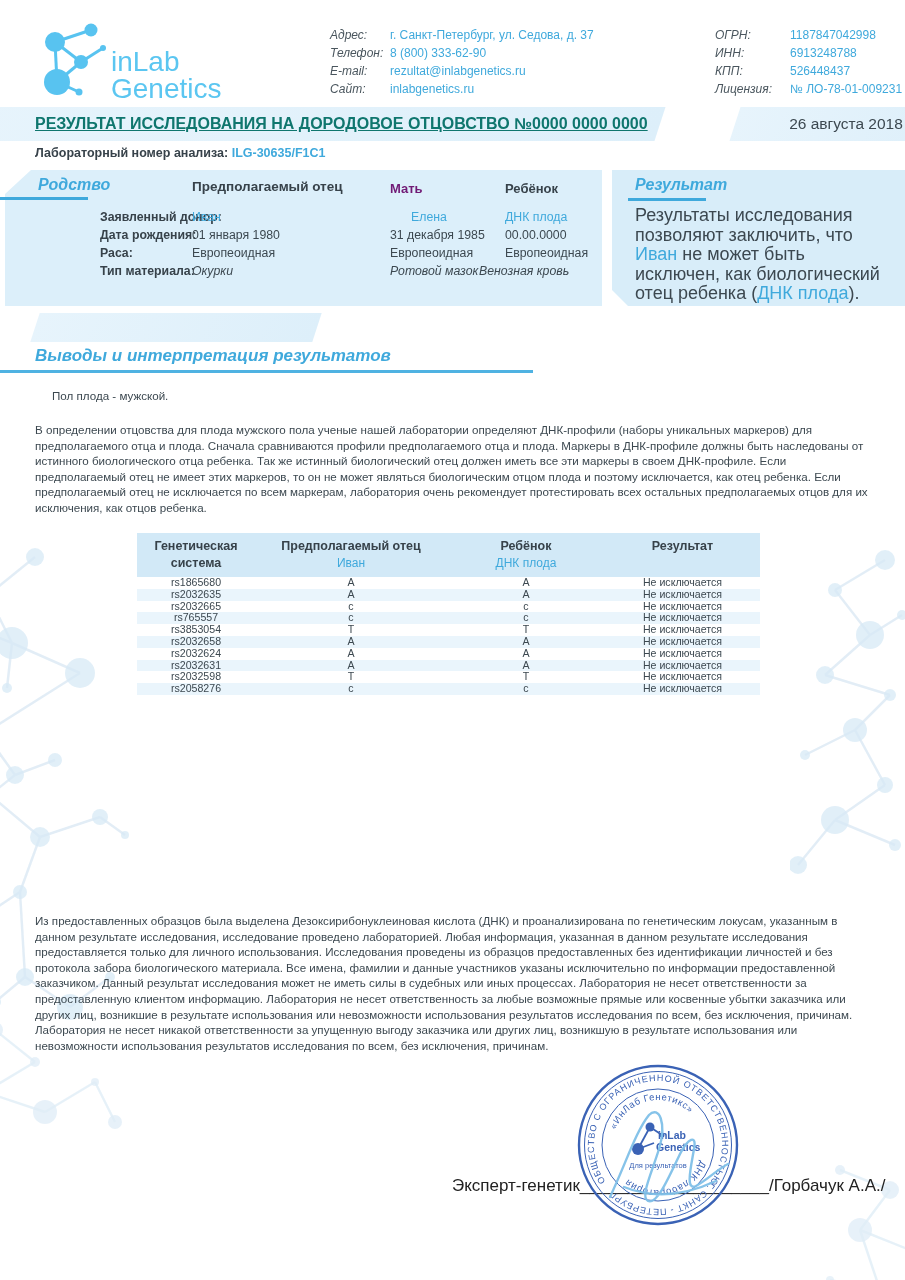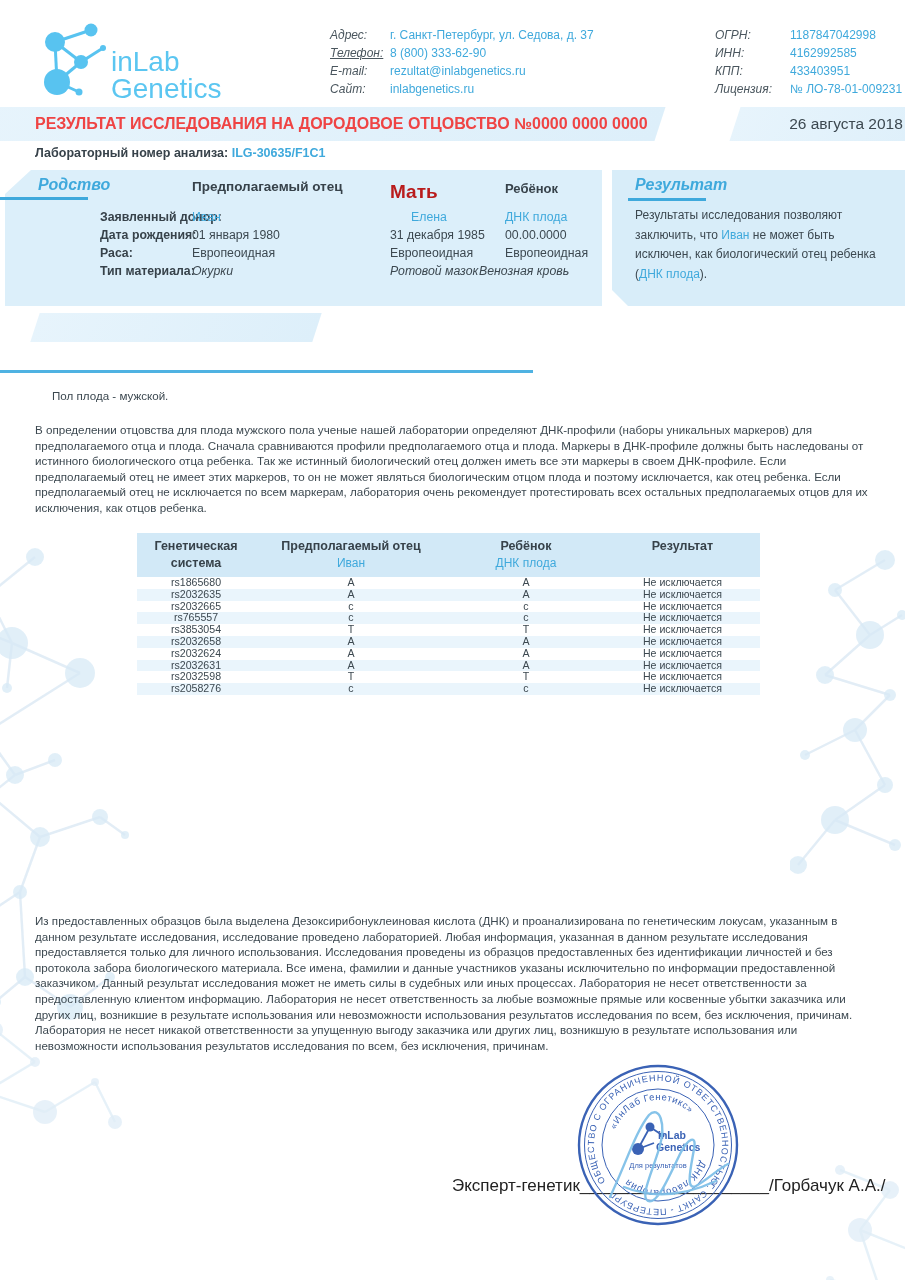--- a/index.html
+++ b/index.html
@@ -8,21 +8,21 @@
   .abs{position:absolute;}
   .blue{color:#3FA9DC;}
   .it{font-style:italic;}
   .b{font-weight:bold;}
   
   .hdr-label{font-style:italic;color:#4A565E;font-size:12px;}
   .hdr-value{color:#3FA9DC;font-size:12px;}
   
   .band{position:absolute;height:34px;background:linear-gradient(100deg,#E7F4FC 0%,#DDEFFA 100%);
         transform:skewX(-18deg);}
-  .title-text{position:absolute;top:107px;height:52px;line-height:34px;font-size:16px;font-weight:bold;color:#ef4444;}
+  .title-text{position:absolute;top:107px;height:52px;line-height:34px;font-size:16px;font-weight:bold;color:#0f766e;text-decoration:underline;}
   .date-text{position:absolute;top:107px;height:34px;line-height:34px;font-size:15.5px;color:#3C4850;}
   
   .kin-panel{position:absolute;left:5px;top:170px;width:597px;height:136px;background:#DCEFFA;
              clip-path:polygon(26px 0,100% 0,100% 100%,0 100%,0 24px);}
   .res-panel{position:absolute;left:612px;top:170px;width:293px;height:136px;background:#D8EDF9;
              clip-path:polygon(0 0,100% 0,100% 100%,16px 100%,0 calc(100% - 16px));}
   .sec-head{font-size:16px;font-weight:bold;font-style:italic;color:#3FA9DC;}
   .rule{position:absolute;background:#3FA9DC;}
   .k-txt{position:absolute;font-size:12.3px;white-space:nowrap;}
   
@@ -169,52 +169,52 @@
       <circle cx="56" cy="12" r="6.5"></circle>
         <circle cx="68" cy="30" r="3"></circle>
         <circle cx="44" cy="74" r="3.5"></circle>
     </g>
     <text x="76" y="53" font-size="28" fill="#5BC6F1" font-family="Liberation Sans, sans-serif">inLab</text>
     <text x="76" y="80" font-size="28" fill="#5BC6F1" font-family="Liberation Sans, sans-serif">Genetics</text>
   </svg>
 
   <span class="abs hdr-label" style="left:330px;top:28px;">Адрес:</span>
   <span class="abs hdr-value" style="left:390px;top:28px;">г. Санкт-Петербург, ул. Седова, д. 37</span>
-  <span class="abs hdr-label" style="left:330px;top:46px;text-decoration:underline;">Телефон:</span>
+  <span class="abs hdr-label" style="left:330px;top:46px;">Телефон:</span>
   <span class="abs hdr-value" style="left:390px;top:46px;">8 (800) 333-62-90</span>
   <span class="abs hdr-label" style="left:330px;top:64px;">E-mail:</span>
   <span class="abs hdr-value" style="left:390px;top:64px;">rezultat@inlabgenetics.ru</span>
   <span class="abs hdr-label" style="left:330px;top:82px;">Сайт:</span>
   <span class="abs hdr-value" style="left:390px;top:82px;">inlabgenetics.ru</span>
 
   <span class="abs hdr-label" style="left:715px;top:28px;">ОГРН:</span>
   <span class="abs hdr-value" style="left:790px;top:28px;">1187847042998</span>
   <span class="abs hdr-label" style="left:715px;top:46px;">ИНН:</span>
-  <span class="abs hdr-value" style="left:790px;top:46px;">4162992585</span>
+  <span class="abs hdr-value" style="left:790px;top:46px;">6913248788</span>
   <span class="abs hdr-label" style="left:715px;top:64px;">КПП:</span>
-  <span class="abs hdr-value" style="left:790px;top:64px;">433403951</span>
+  <span class="abs hdr-value" style="left:790px;top:64px;">526448437</span>
   <span class="abs hdr-label" style="left:715px;top:82px;">Лицензия:</span>
   <span class="abs hdr-value" style="left:790px;top:82px;">№ ЛО-78-01-009231</span>
 
   <div class="band" style="left:-40px;top:107px;width:700px;"></div>
   <div class="band" style="left:735px;top:107px;width:220px;"></div>
   <div class="title-text" style="left:35px;">РЕЗУЛЬТАТ ИССЛЕДОВАНИЯ НА ДОРОДОВОЕ ОТЦОВСТВО  №0000 0000 0000</div>
   <div class="date-text" style="left:771px;width:150px;text-align:center;">26 августа 2018</div>
 
   <div class="abs" style="left:35px;top:146px;font-size:12.5px;">
     <span class="b" style="color:#37424A;">Лабораторный номер анализа:</span>
     <span class="b blue">ILG-30635/F1C1</span>
   </div>
 
   <div class="kin-panel"></div>
   <div class="abs sec-head" style="left:38px;top:176px;">Родство</div>
   <div class="rule" style="left:0;top:197px;width:88px;height:2.5px;"></div>
 
   <span class="k-txt b" style="left:192px;top:179px;font-size:13.5px;color:#37424A;">Предполагаемый отец</span>
-  <span class="k-txt b" style="left:390px;top:181px;font-size:19px;color:#b91c1c;">Мать</span>
+  <span class="k-txt b" style="left:390px;top:181px;font-size:13px;color:#701a75;">Мать</span>
   <span class="k-txt b" style="left:505px;top:181px;font-size:13px;color:#37424A;">Ребёнок</span>
 
   <span class="k-txt b" style="left:100px;top:210px;color:#37424A;">Заявленный донор:</span>
   <span class="k-txt blue" style="left:192px;top:210px;">Иван</span>
   <span class="k-txt blue" style="left:390px;top:210px;margin-left:21px;">Елена</span>
   <span class="k-txt blue" style="left:505px;top:210px;">ДНК плода</span>
 
   <span class="k-txt b" style="left:100px;top:228px;color:#37424A;">Дата рождения:</span>
   <span class="k-txt" style="left:192px;top:228px;">01 января 1980</span>
   <span class="k-txt" style="left:390px;top:228px;">31 декабря 1985</span>
@@ -226,24 +226,25 @@
   <span class="k-txt" style="left:505px;top:246px;">Европеоидная</span>
 
   <span class="k-txt b" style="left:100px;top:264px;color:#37424A;">Тип материала:</span>
   <span class="k-txt it" style="left:192px;top:264px;">Окурки</span>
   <span class="k-txt it" style="left:390px;top:264px;">Ротовой мазок</span>
   <span class="k-txt it" style="left:479px;top:264px;">Венозная кровь</span>
 
   <div class="res-panel"></div>
   <div class="abs sec-head" style="left:635px;top:176px;">Результат</div>
   <div class="rule" style="left:628px;top:198px;width:78px;height:2.5px;"></div>
-  <div class="abs" style="left:635px;top:206px;width:256px;font-size:12px;line-height:19.5px;"><span>Результаты исследования позволяют заключить, что </span><span class="blue">Иван</span><span> не может быть исключен, как биологический отец ребенка (</span><span class="blue">ДНК плода</span><span>).</span></div>
+  <div class="abs" style="left:635px;top:206px;width:256px;font-size:18px;line-height:19.5px;"><span>Результаты исследования позволяют заключить, что </span><span class="blue">Иван</span><span> не может быть исключен, как биологический отец ребенка (</span><span class="blue">ДНК плода</span><span>).</span></div>
 
   <div class="band" style="left:35px;top:313px;width:282px;height:29px;"></div>
 
+  <div class="abs sec-head" style="left:35px;top:346px;font-size:17px;">Выводы и интерпретация результатов</div>
   <div class="rule" style="left:0;top:370px;width:533px;height:3px;background:#4FB2E2;"></div>
   <div class="body-par" style="left:52px;top:388px;width:500px;">Пол плода - мужской.</div>
   <div class="body-par" style="left:35px;top:422px;width:845px;">В определении отцовства для плода мужского пола ученые нашей лаборатории определяют ДНК-профили (наборы уникальных маркеров) для предполагаемого отца и плода. Сначала сравниваются профили предполагаемого отца и плода. Маркеры в ДНК-профиле должны быть наследованы от истинного биологического отца ребенка. Так же истинный биологический отец должен иметь все эти маркеры в своем ДНК-профиле. Если предполагаемый отец не имеет этих маркеров, то он не может являться биологическим отцом плода и поэтому исключается, как отец ребенка. Если предполагаемый отец не исключается по всем маркерам, лаборатория очень рекомендует протестировать всех остальных предполагаемых отцов для их исключения, как отцов ребенка.</div>
 
   <div class="gtable">
     <div class="gt-head">
       <div class="gt-hcell c0">
         <span>Генетическая</span>
         <span>система</span>
       </div>

